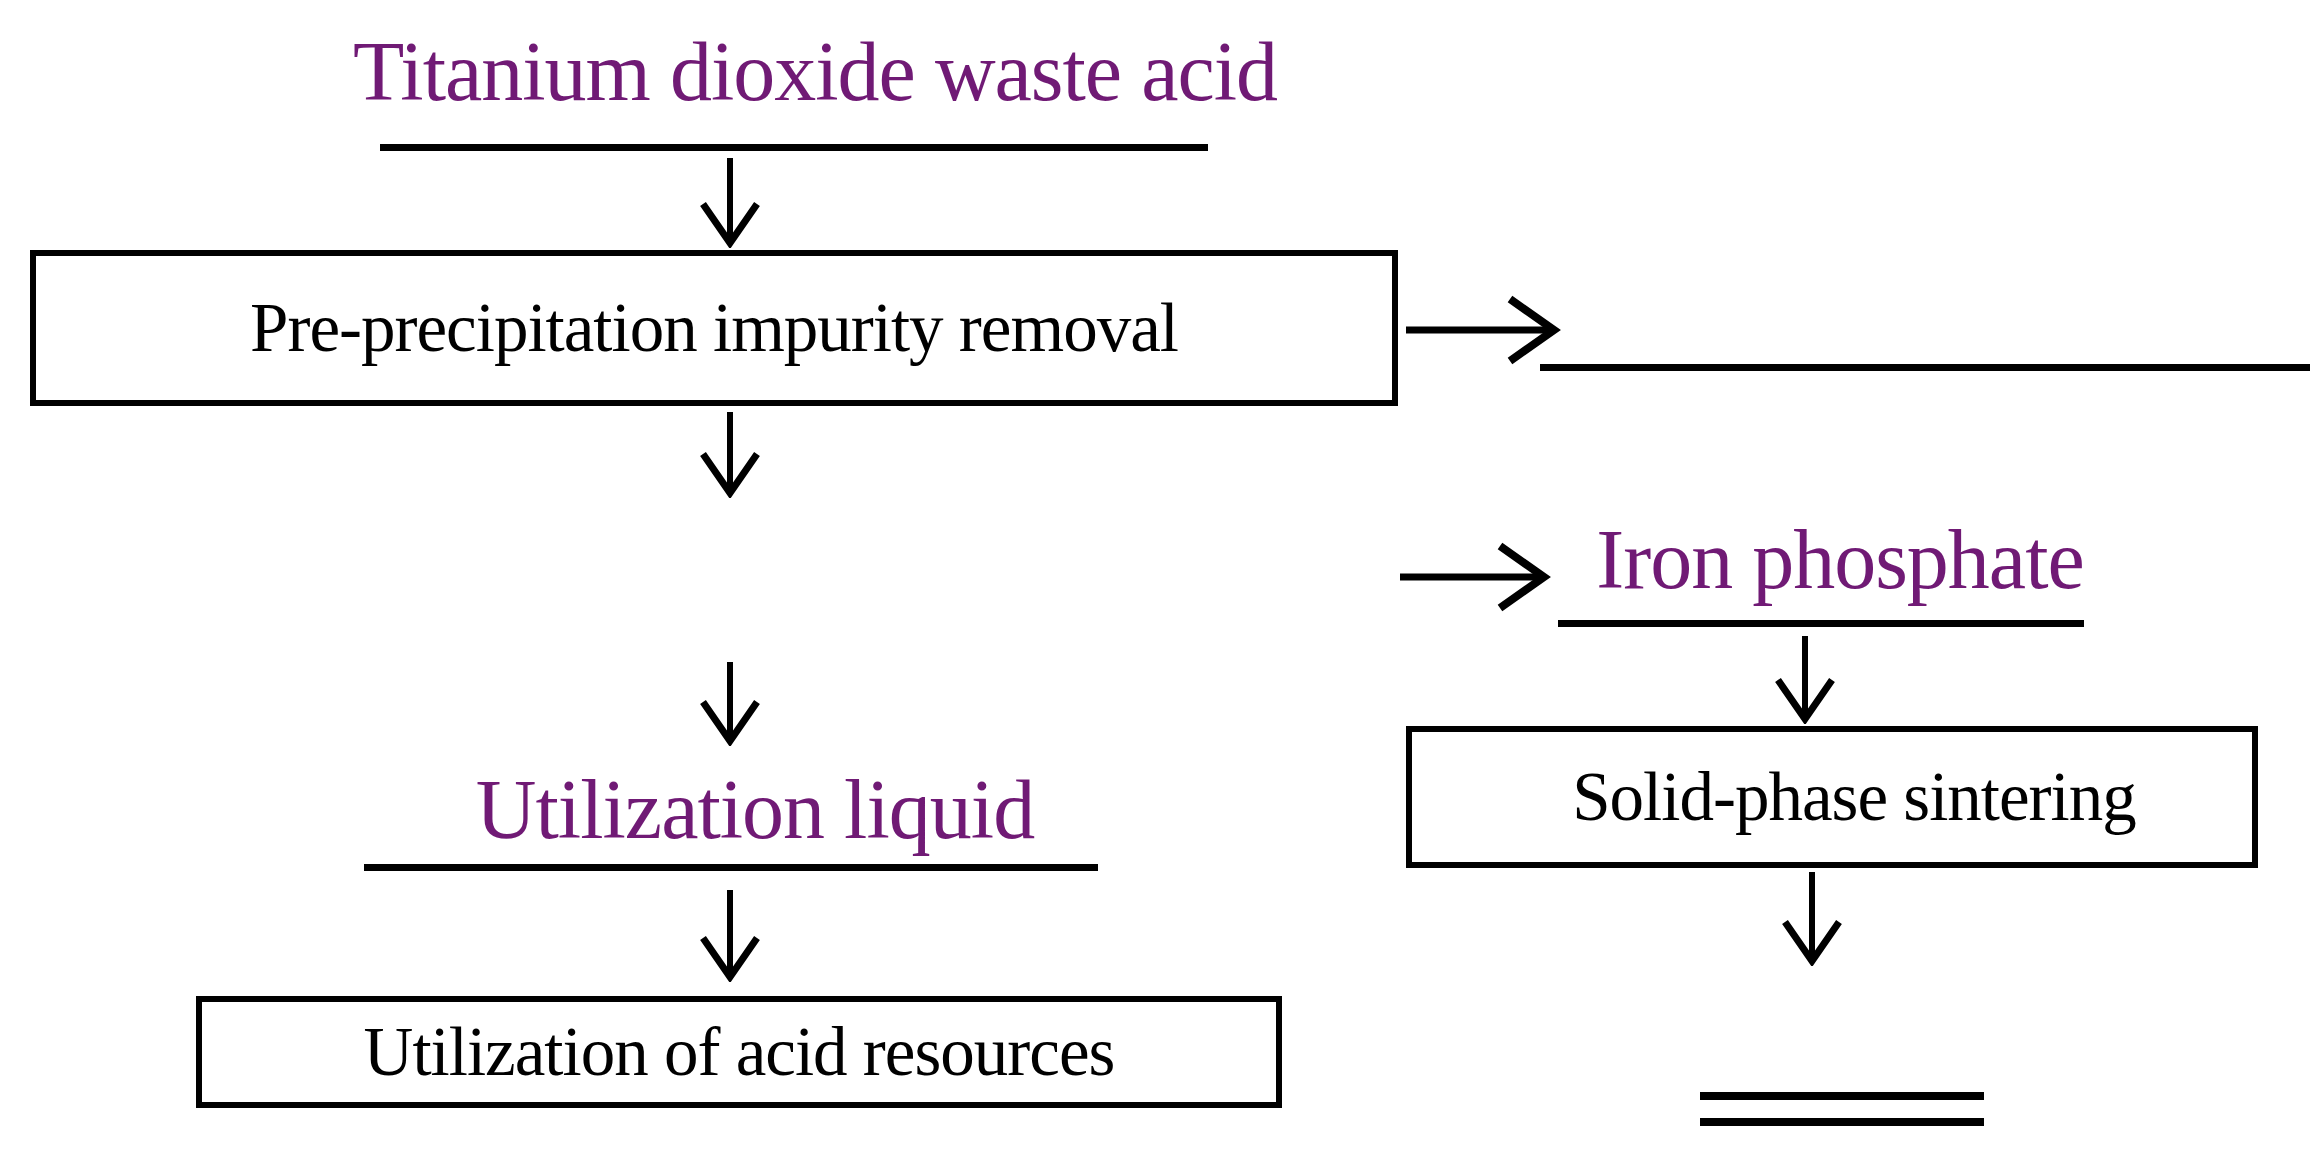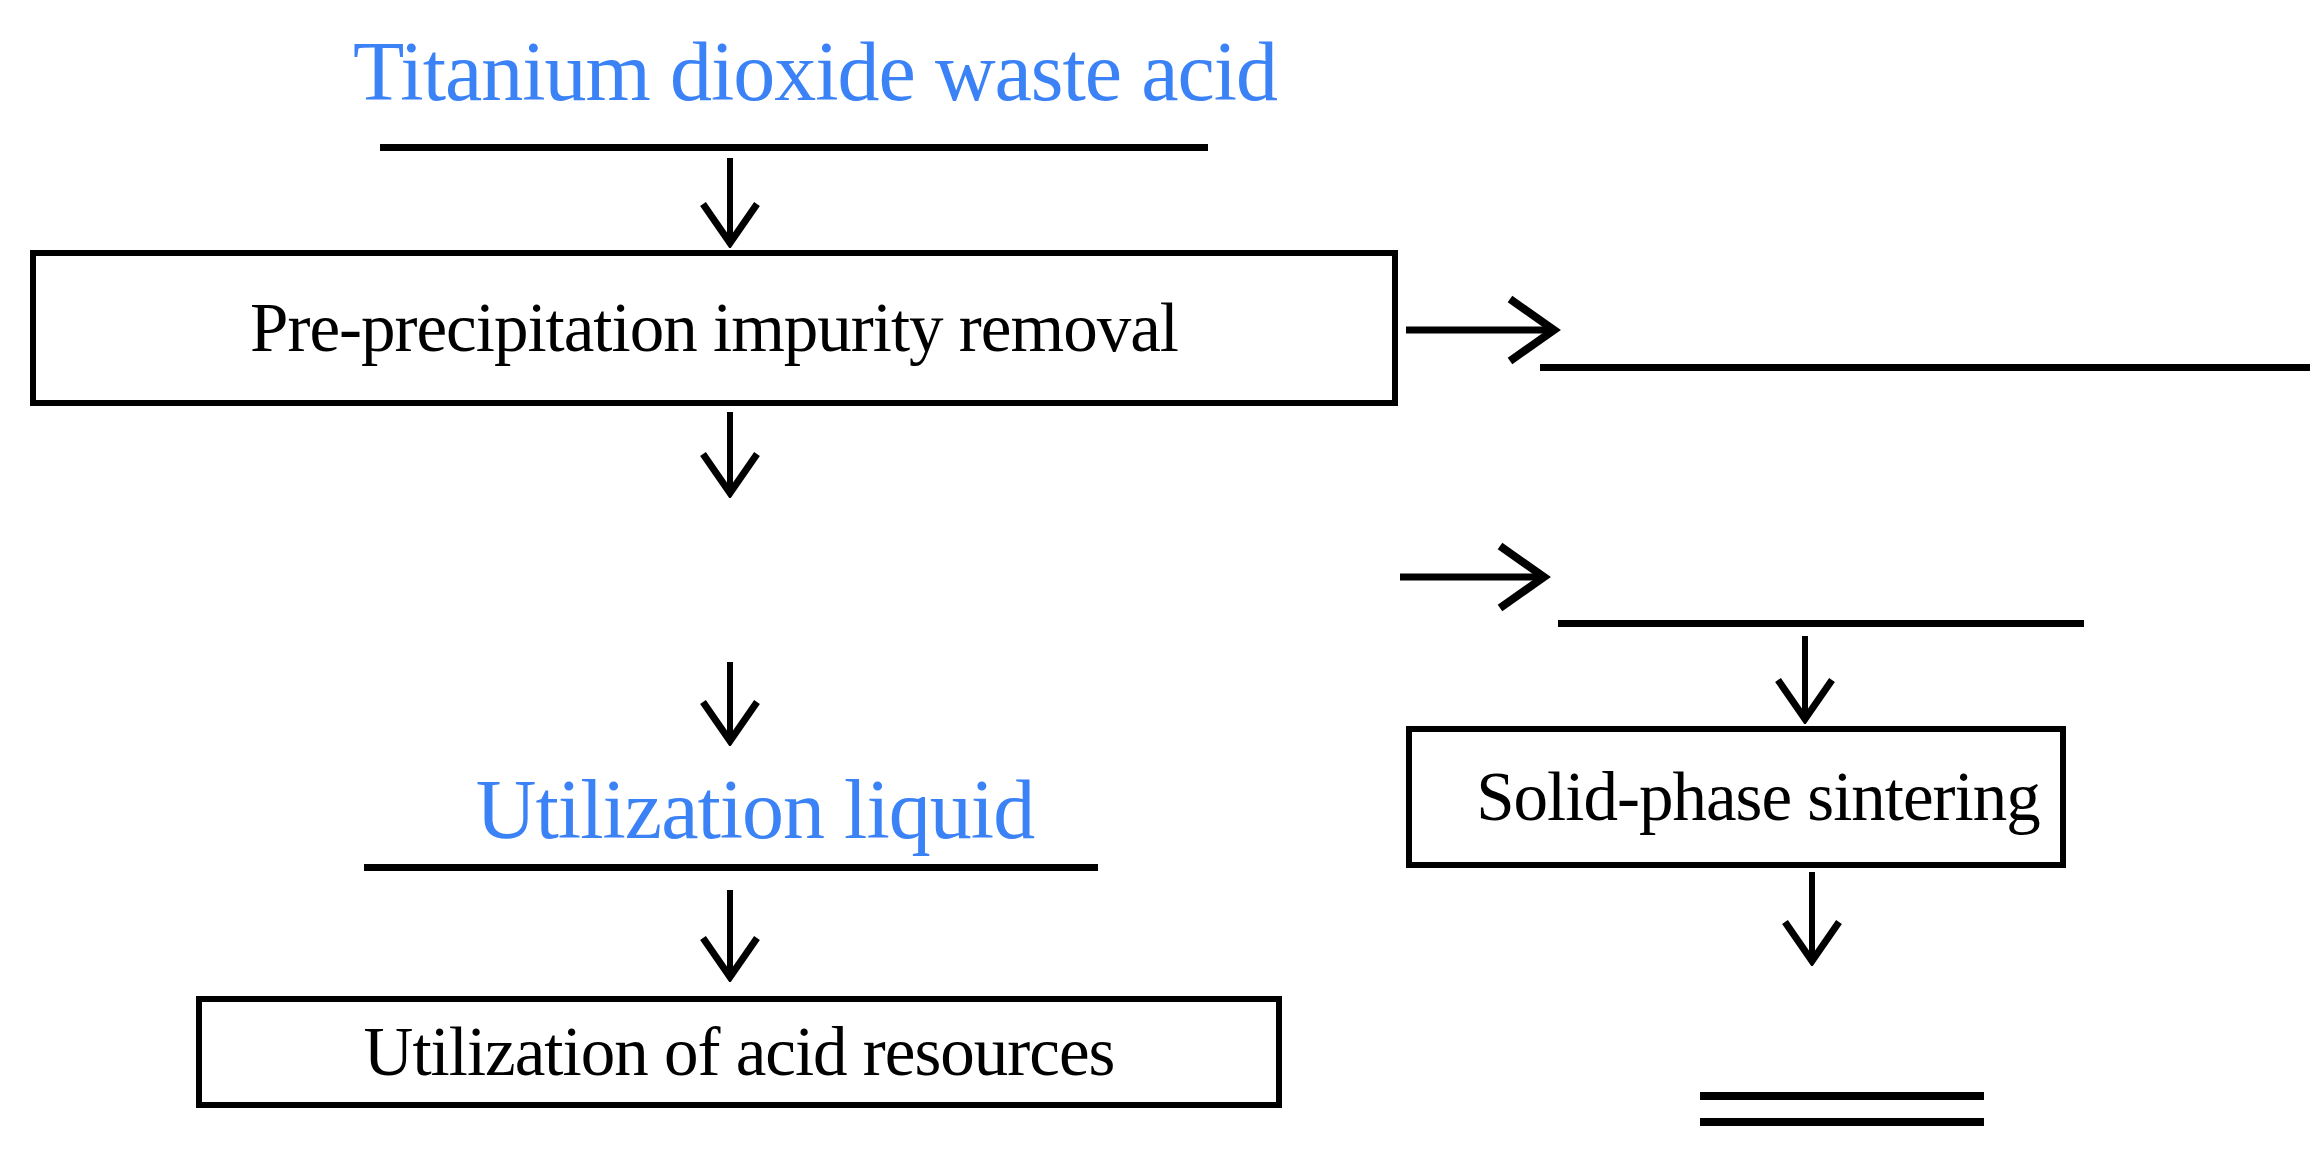--- a/index.html
+++ b/index.html
@@ -16,21 +16,21 @@
     color: #000000;
     overflow: hidden;
   }
   .label {
     position: absolute;
     text-align: center;
     font-size: 84px;
     line-height: 1.1;
     letter-spacing: -1px;
     white-space: nowrap;
-    color: #3b82f6;
+    color: #701a75;
   }
   .box {
     position: absolute;
     box-sizing: border-box;
     border: 6px solid #000000;
     background: #ffffff;
     display: flex;
     align-items: center;
     justify-content: center;
     font-size: 69px;
@@ -95,20 +95,21 @@
   </div>
 
 
   <div class="arrow" style="left:1398px; top:535px;">
     <svg width="156" height="84" viewBox="0 0 156 84">
       <line x1="2" y1="42" x2="140" y2="42" stroke-width="7"></line>
       <polyline points="102,11 146,42 102,73" stroke-width="8"></polyline>
     </svg>
   </div>
 
+  <div class="label" style="left:1580px; top:514px; width:520px;">Iron phosphate</div>
   <div class="rule" style="left:1558px; top:620px; width:526px; height:7px;"></div>
 
   <div class="arrow" style="left:690px; top:660px;">
     <svg width="80" height="86" viewBox="0 0 80 86">
       <line x1="40" y1="2" x2="40" y2="78" stroke-width="6"></line>
       <polyline points="13,42 40,81 67,42" stroke-width="7"></polyline>
     </svg>
   </div>
 
   <div class="label" style="left:420px; top:764px; width:670px;">Utilization liquid</div>
@@ -125,21 +126,21 @@
     <span>Utilization of acid resources</span>
   </div>
 
   <div class="arrow" style="left:1765px; top:634px;">
     <svg width="80" height="90" viewBox="0 0 80 90">
       <line x1="40" y1="2" x2="40" y2="82" stroke-width="6"></line>
       <polyline points="13,46 40,85 67,46" stroke-width="7"></polyline>
     </svg>
   </div>
 
-  <div class="box" style="left:1406px; top:726px; width:660px; height:142px;padding-left:44px;">
+  <div class="box" style="left:1406px; top:726px; width:852px; height:142px;padding-left:44px;">
     <span>Solid-phase sintering</span>
   </div>
 
   <div class="arrow" style="left:1772px; top:870px;">
     <svg width="80" height="96" viewBox="0 0 80 96">
       <line x1="40" y1="2" x2="40" y2="88" stroke-width="6"></line>
       <polyline points="13,52 40,91 67,52" stroke-width="7"></polyline>
     </svg>
   </div>
 

